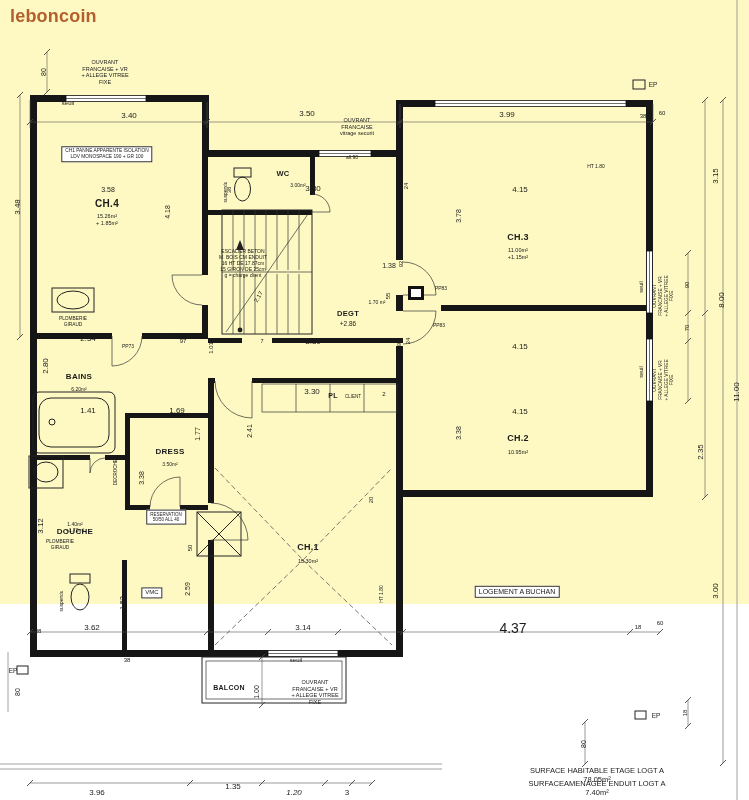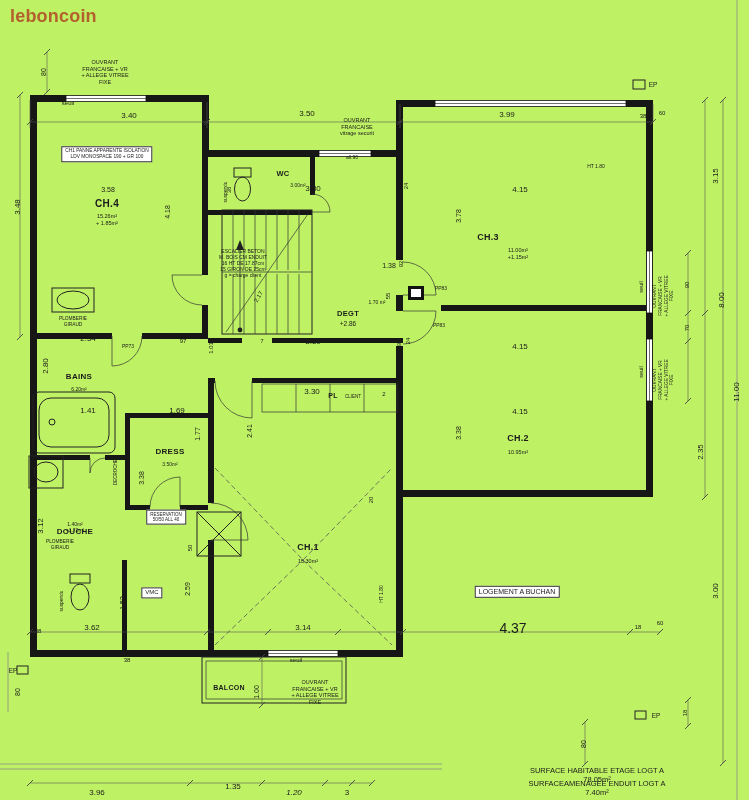--- a/index.html
+++ b/index.html
@@ -1,17 +1,17 @@
 <!DOCTYPE html>
 <html><head>
 <meta charset="utf-8">
 <style>
   *{box-sizing:border-box;margin:0;padding:0}
   html,body{width:749px;height:800px;background:#fff;font-family:"Liberation Sans",sans-serif;overflow:hidden}
-  #app{position:relative;width:749px;height:800px;background:#bef264}
+  #app{position:relative;width:749px;height:604px;background:#fef9c3}
   #plan-svg{position:absolute;left:0;top:0}
   #logo{position:absolute;left:10px;top:6px;font-size:18px;font-weight:bold;letter-spacing:.2px}
   .lbl{position:absolute;color:#1b1b1b;white-space:pre-line;text-align:center;line-height:1.2;transform-origin:center}
   .lbl.bold{font-weight:bold;letter-spacing:.3px}
   .lbl.boxed{border:1px solid #333;background:#fff;padding:1px 3px}
   .w{fill:#161616}
   .thin{stroke:#222;stroke-width:1;fill:none}
   .xthin{stroke:#333;stroke-width:.7;fill:none}
   .dim{stroke:#555;stroke-width:.6;fill:none}
   .tick{stroke:#444;stroke-width:.9;fill:none}
@@ -202,21 +202,21 @@
 g = charge client</div>
       <div class="lbl" style="left: 259px; top: 297px; font-size: 6px; transform: translate(-50%, -50%) rotate(-60deg);">2.17</div>
       <div class="lbl" style="left: 389px; top: 266px; font-size: 7px; transform: translate(-50%, -50%);">1.38</div>
       <div class="lbl" style="left: 402px; top: 264px; font-size: 6px; transform: translate(-50%, -50%) rotate(-90deg);">92</div>
       <div class="lbl" style="left: 389px; top: 296px; font-size: 6px; transform: translate(-50%, -50%) rotate(-90deg);">55</div>
       <div class="lbl" style="left: 377px; top: 302px; font-size: 5px; transform: translate(-50%, -50%);">1.70 m²</div>
       <div class="lbl bold" style="left: 348px; top: 313px; font-size: 7.5px; transform: translate(-50%, -50%);">DEGT</div>
       <div class="lbl" style="left: 348px; top: 324px; font-size: 6.5px; transform: translate(-50%, -50%);">+2.86</div>
       <div class="lbl" style="left: 441px; top: 288px; font-size: 5px; transform: translate(-50%, -50%);">PP83</div>
       <div class="lbl" style="left: 439px; top: 325px; font-size: 5px; transform: translate(-50%, -50%);">PP83</div>
-      <div class="lbl bold" style="left: 488px; top: 237px; font-size: 9px; transform: translate(-50%, -50%);">CH.3</div>
+      <div class="lbl bold" style="left: 518px; top: 237px; font-size: 9px; transform: translate(-50%, -50%);">CH.3</div>
       <div class="lbl" style="left: 518px; top: 254px; font-size: 5.5px; transform: translate(-50%, -50%);">11.00m²
 +1.15m²</div>
       <div class="lbl" style="left: 520px; top: 190px; font-size: 8px; transform: translate(-50%, -50%);">4.15</div>
       <div class="lbl" style="left: 459px; top: 216px; font-size: 7px; transform: translate(-50%, -50%) rotate(-90deg);">3.78</div>
       <div class="lbl" style="left: 641px; top: 287px; font-size: 5.5px; transform: translate(-50%, -50%) rotate(-90deg);">seuil</div>
       <div class="lbl" style="left: 663px; top: 296px; font-size: 4.8px; transform: translate(-50%, -50%) rotate(-90deg);">OUVRANT
 FRANCAISE + VR
 + ALLEGE VITREE
 FIXE</div>
       <div class="lbl" style="left: 688px; top: 285px; font-size: 6px; transform: translate(-50%, -50%) rotate(-90deg);">90</div>

